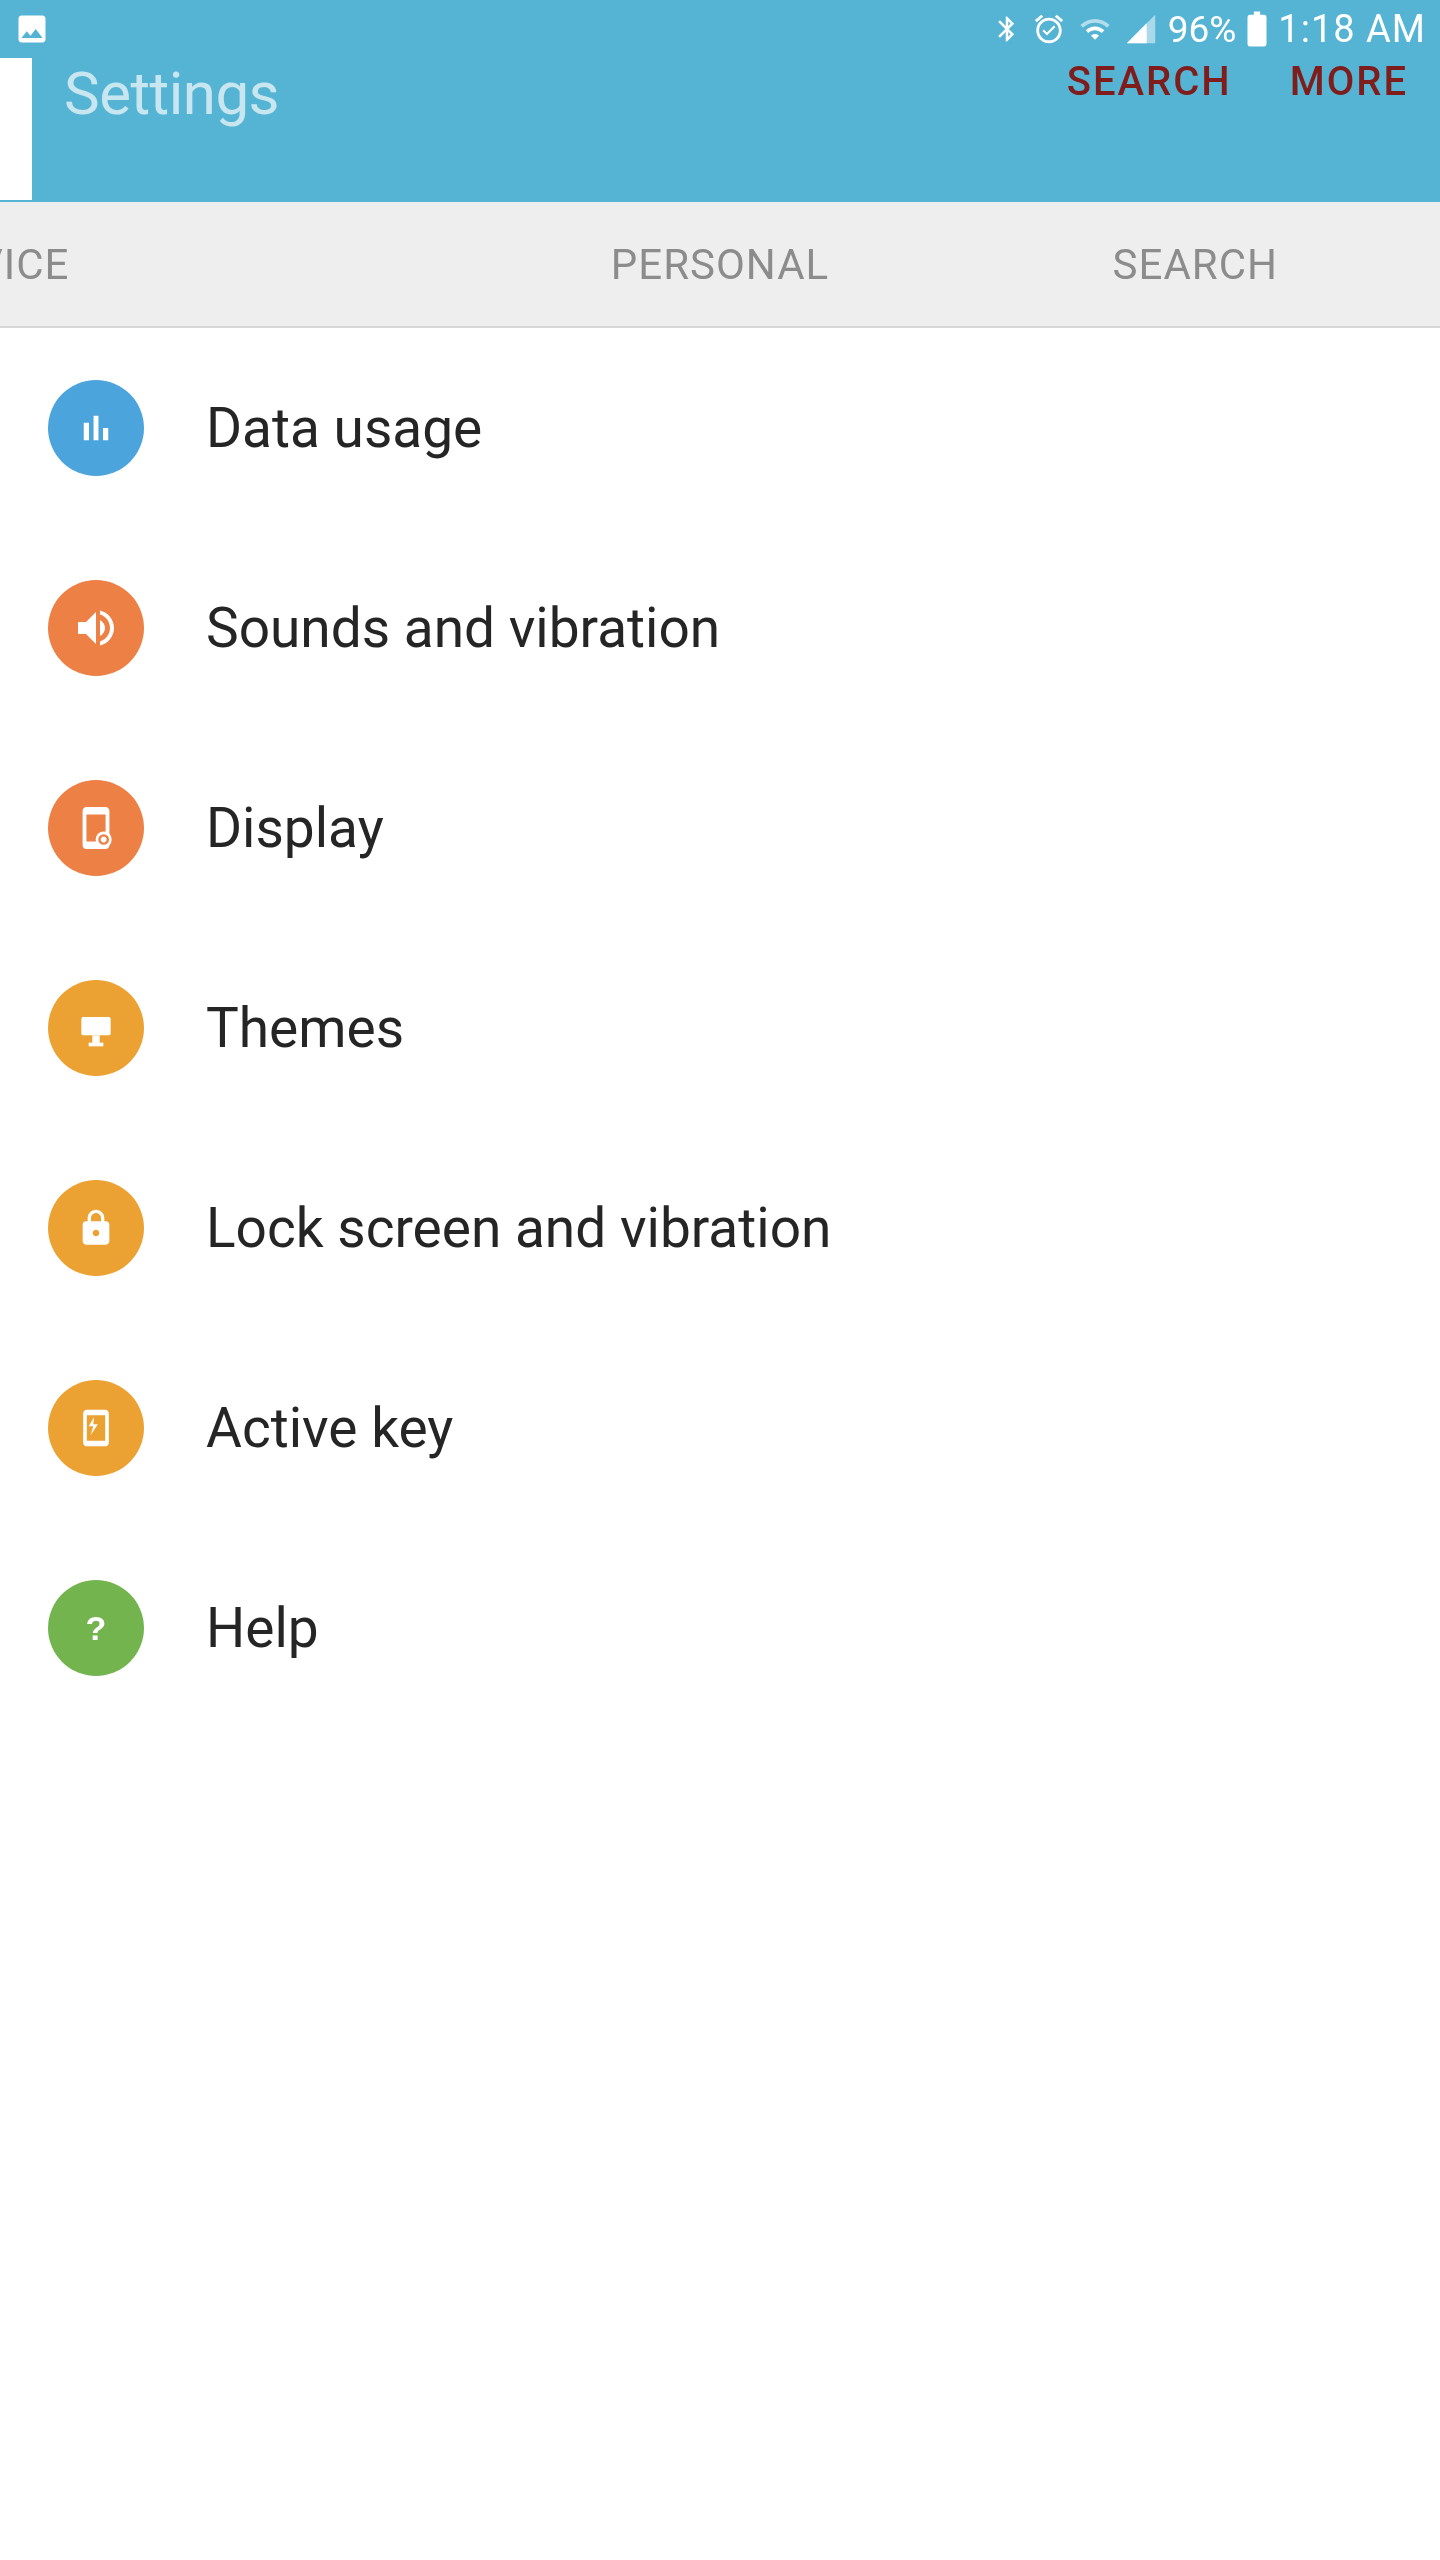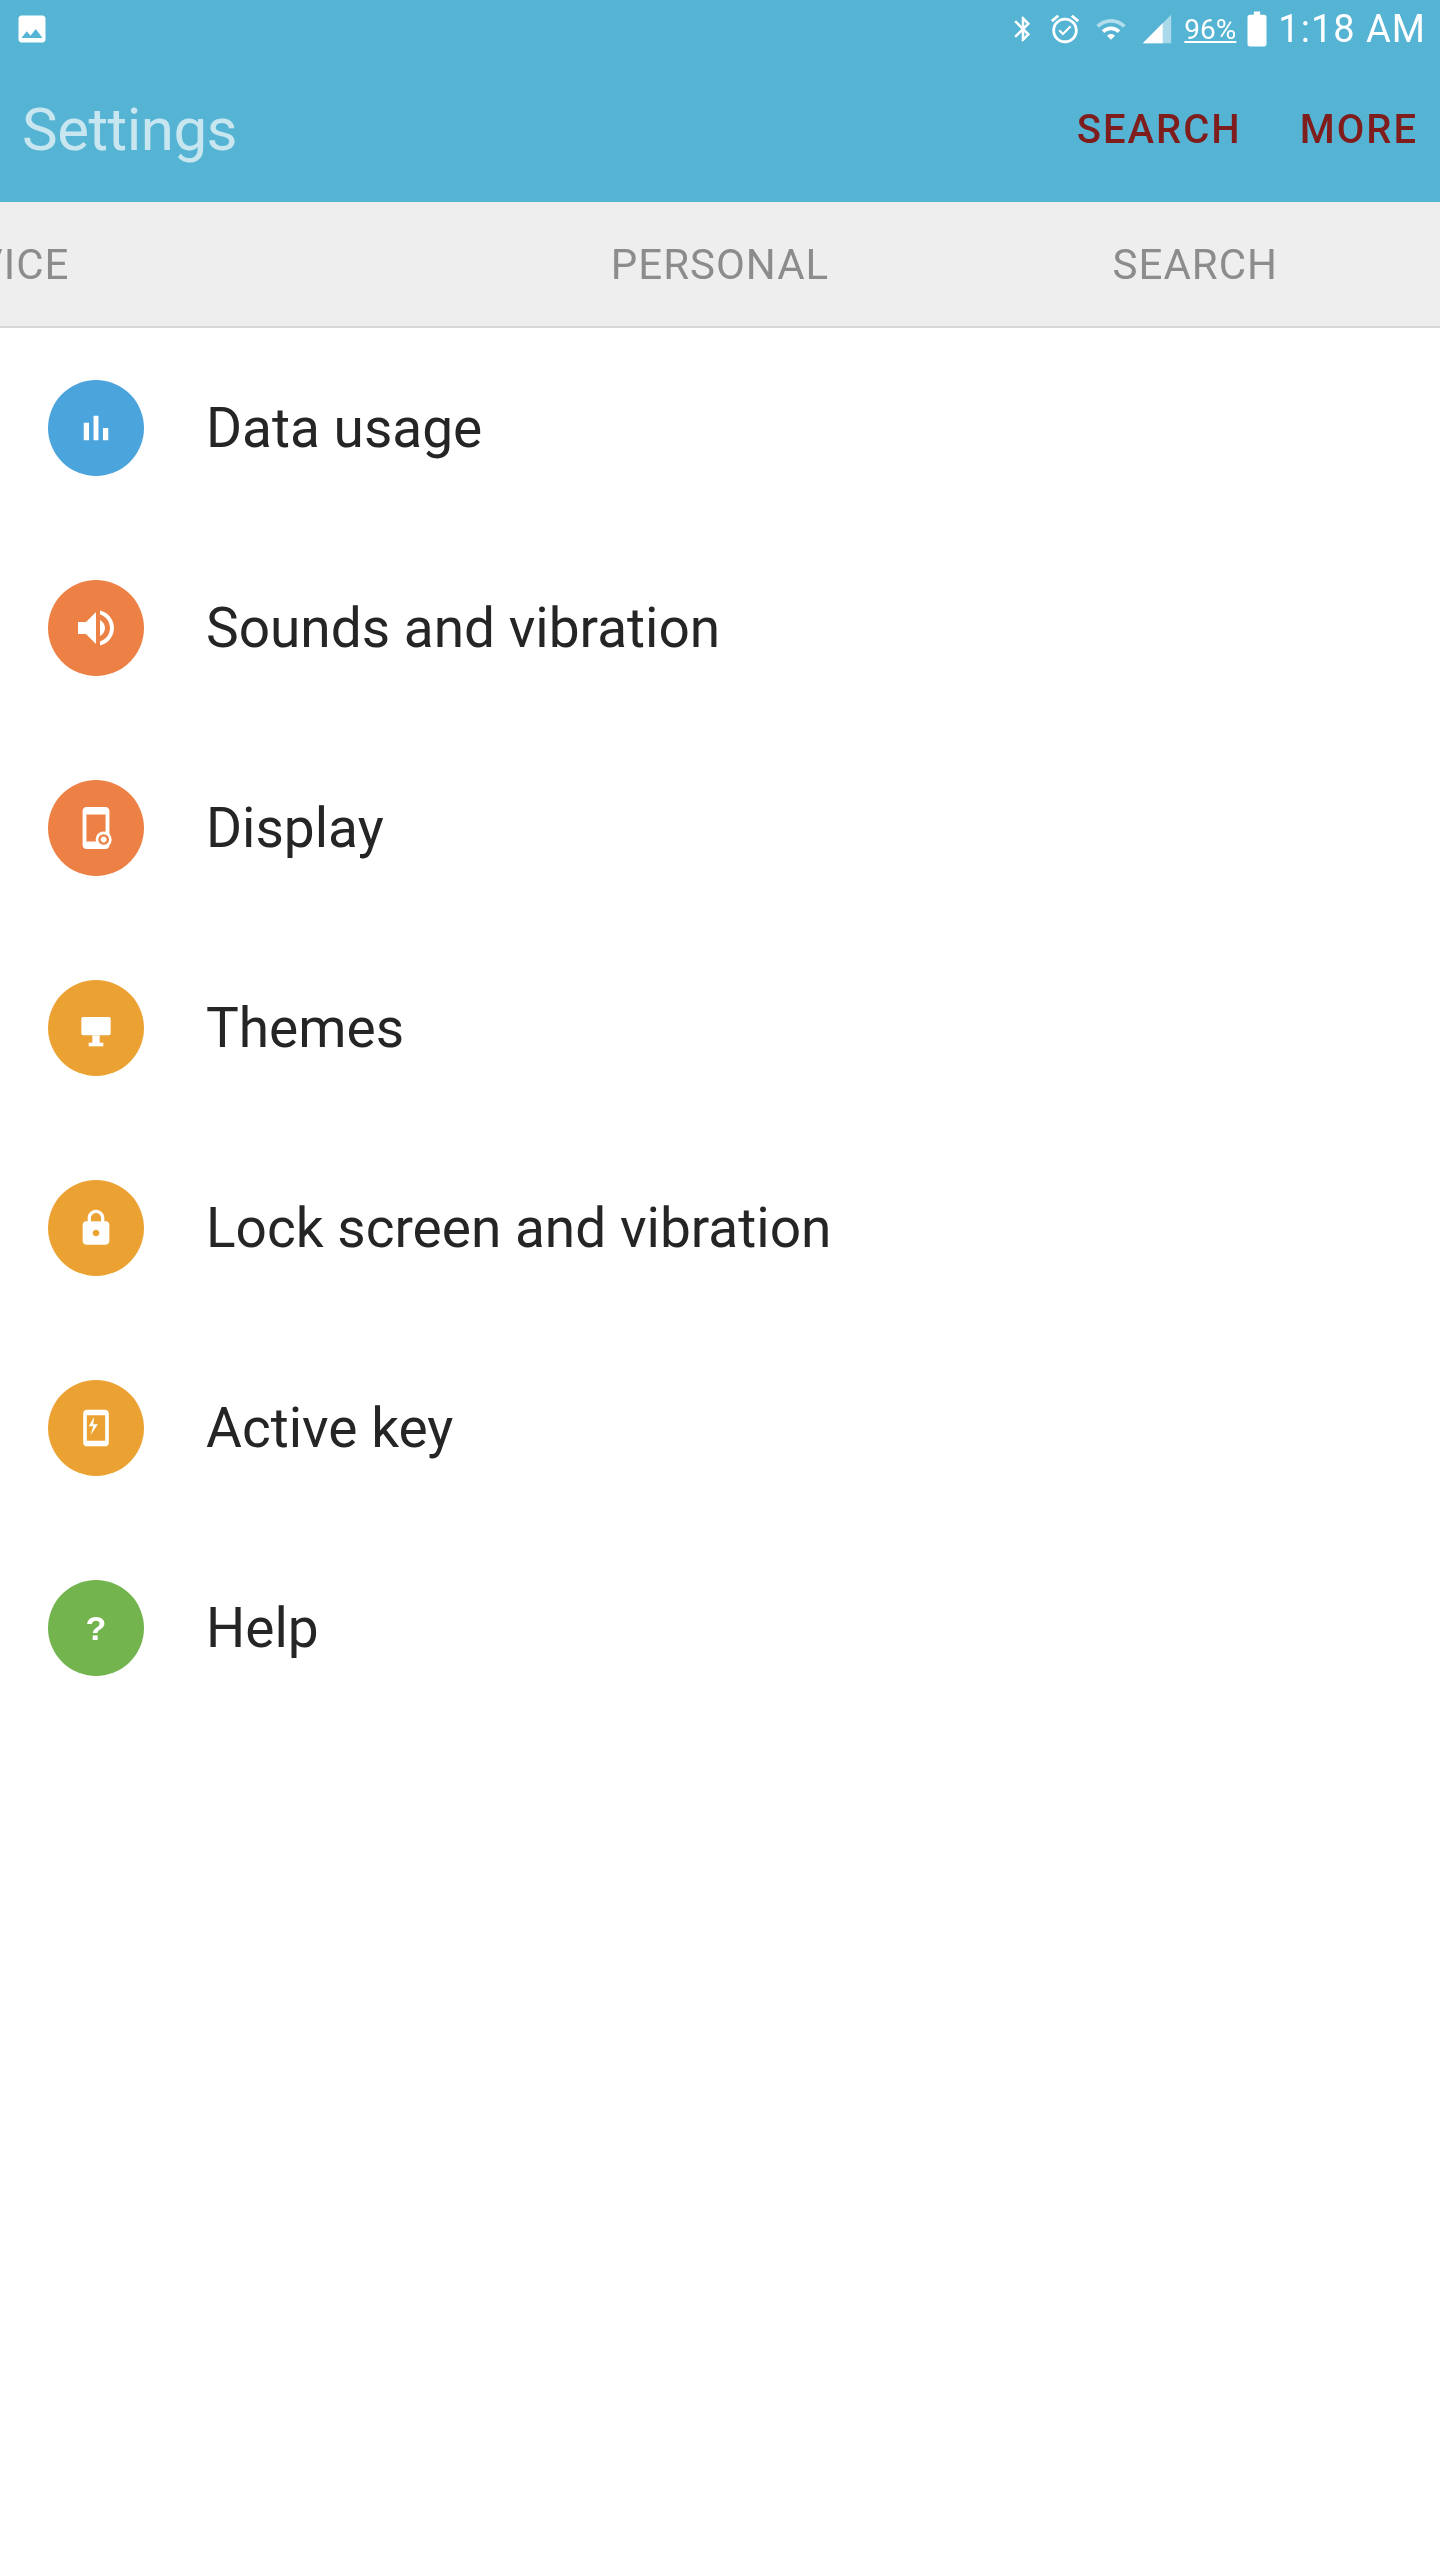--- a/index.html
+++ b/index.html
@@ -45,23 +45,23 @@
     .time-text {
       font-size: 38px;
       letter-spacing: 1px;
     }
     
     
     .action-bar {
       height: 142px;
       background: #55b4d4;
       display: flex;
-      align-items: center;
       justify-content: space-between;
-      padding: 0 22px;
+      padding: 0 32px;
+      margin-left: 32px;
     }
     .title {
       font-size: 60px;
       color: #c8e6ef;
       font-weight: 400;
       letter-spacing: -0.5px;
     }
     .action-buttons {
       display: flex;
       gap: 58px;
@@ -120,21 +120,21 @@
     .ic-green { background: #73b44f; }
     
     .item-label {
       font-size: 55px;
       color: #252525;
       font-weight: 400;
     }
     .status-right svg, .status-left svg{
       fill:#ffffff;
     }
-    .batpct{ font-size:28px;text-decoration:underline; }
+    .batpct{ font-size:37px; }
   </style>
 </head>
 <body>
 
 <div class="status-bar">
   <div class="status-left">
     <span class="status-icon">
       <svg width="36" height="36" viewBox="0 0 24 24">
           <path d="M21 19V5c0-1.1-.9-2-2-2H5c-1.1 0-2 .9-2 2v14c0 1.1.9 2 2 2h14c1.1 0 2-.9 2-2zM8.5 13.5l2.5 3.01L14.5 12l4.5 6H5l3.5-4.5z"></path>
         </svg>

